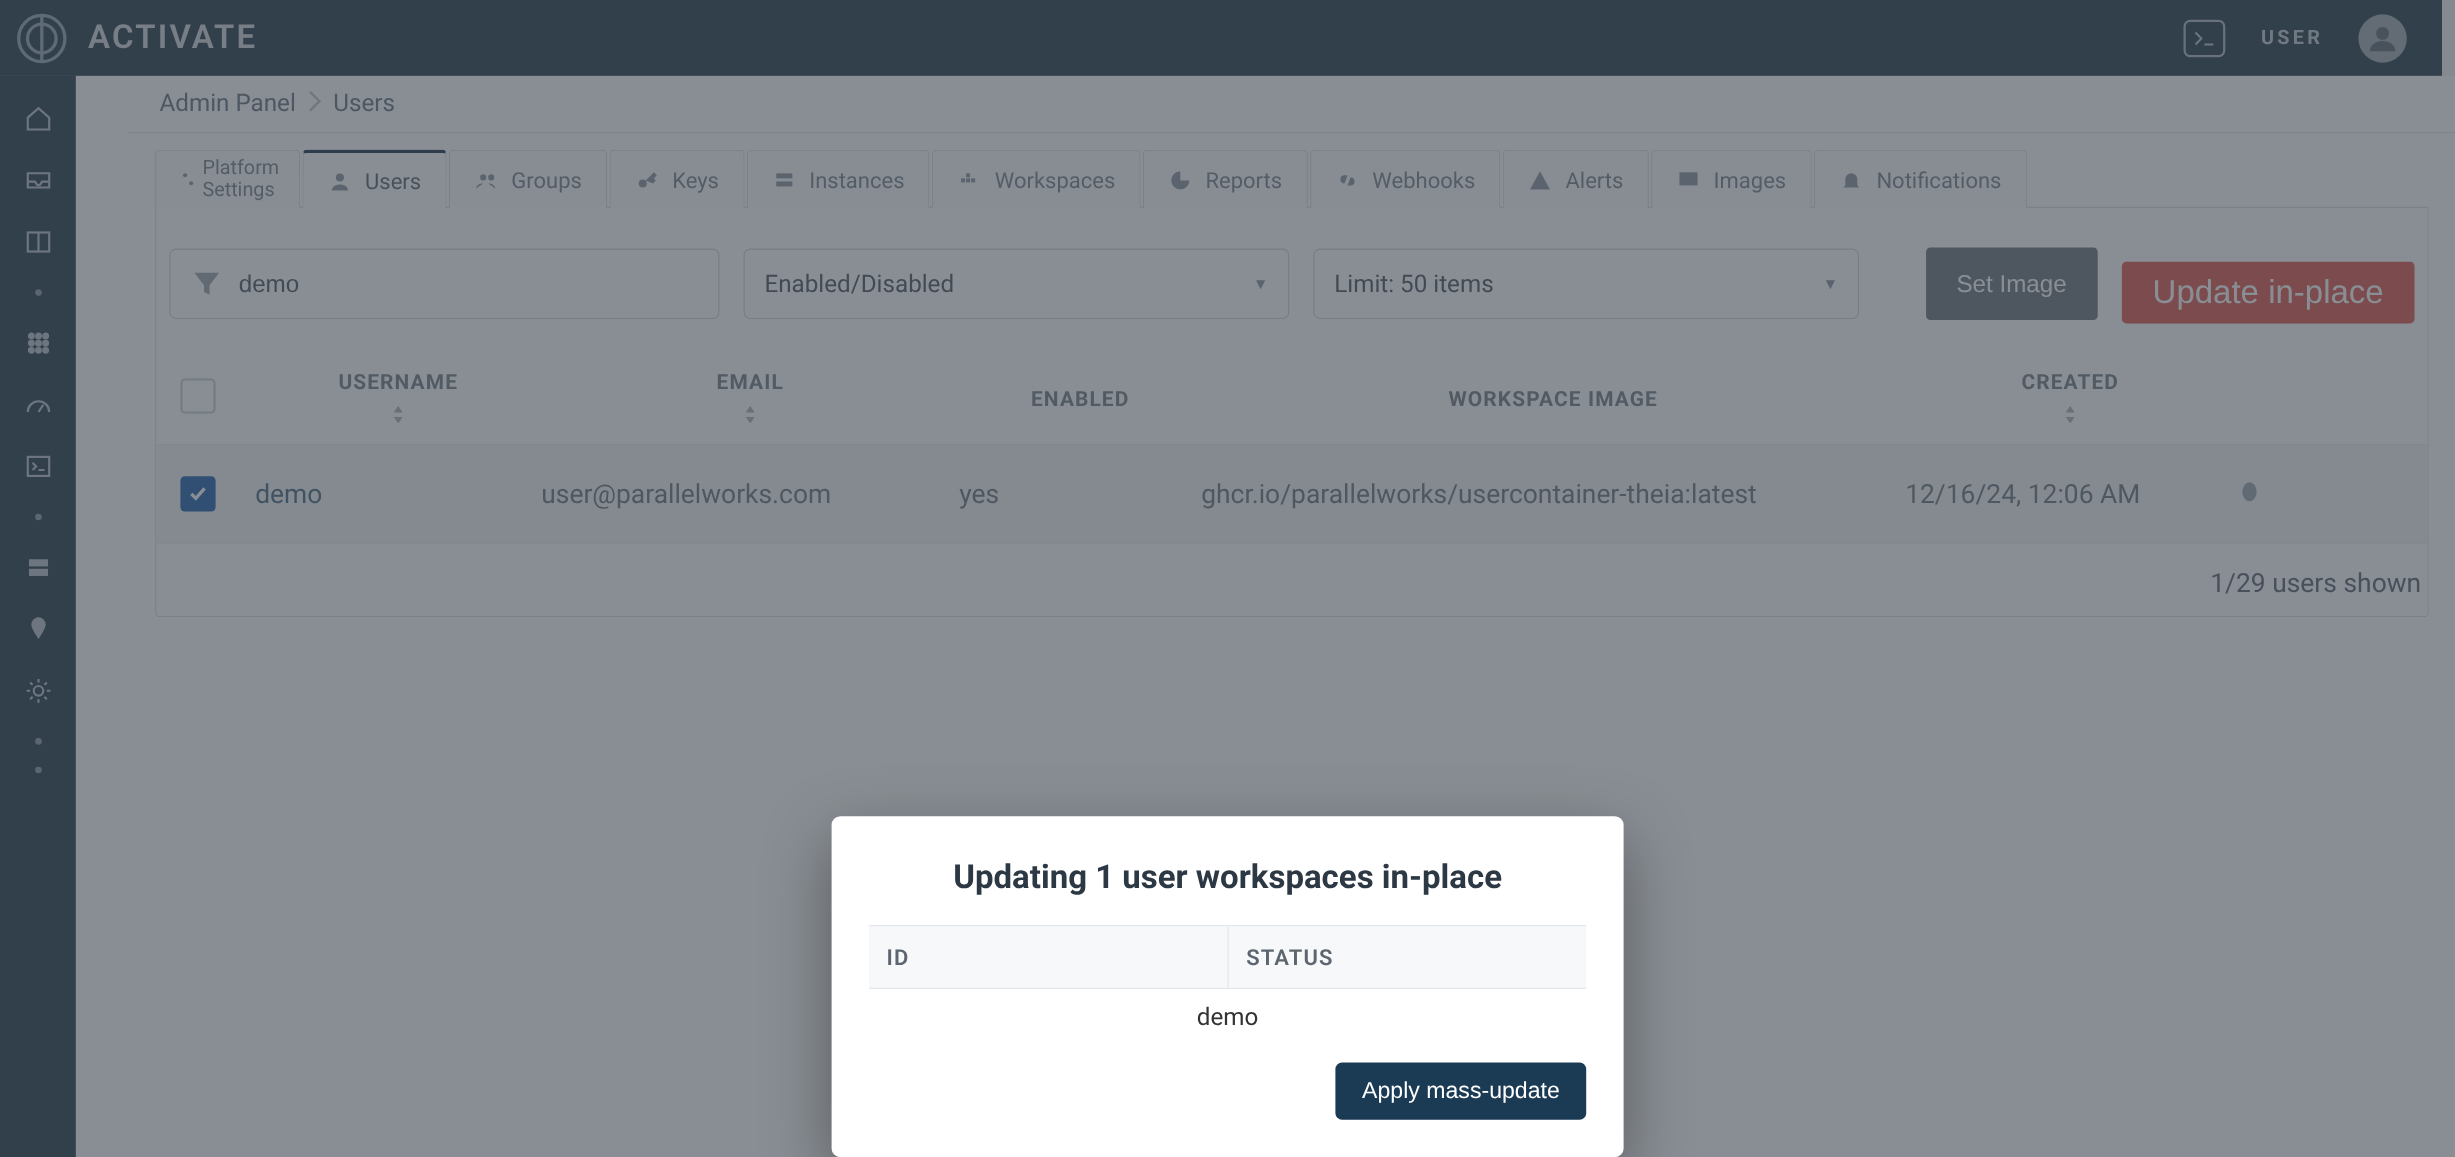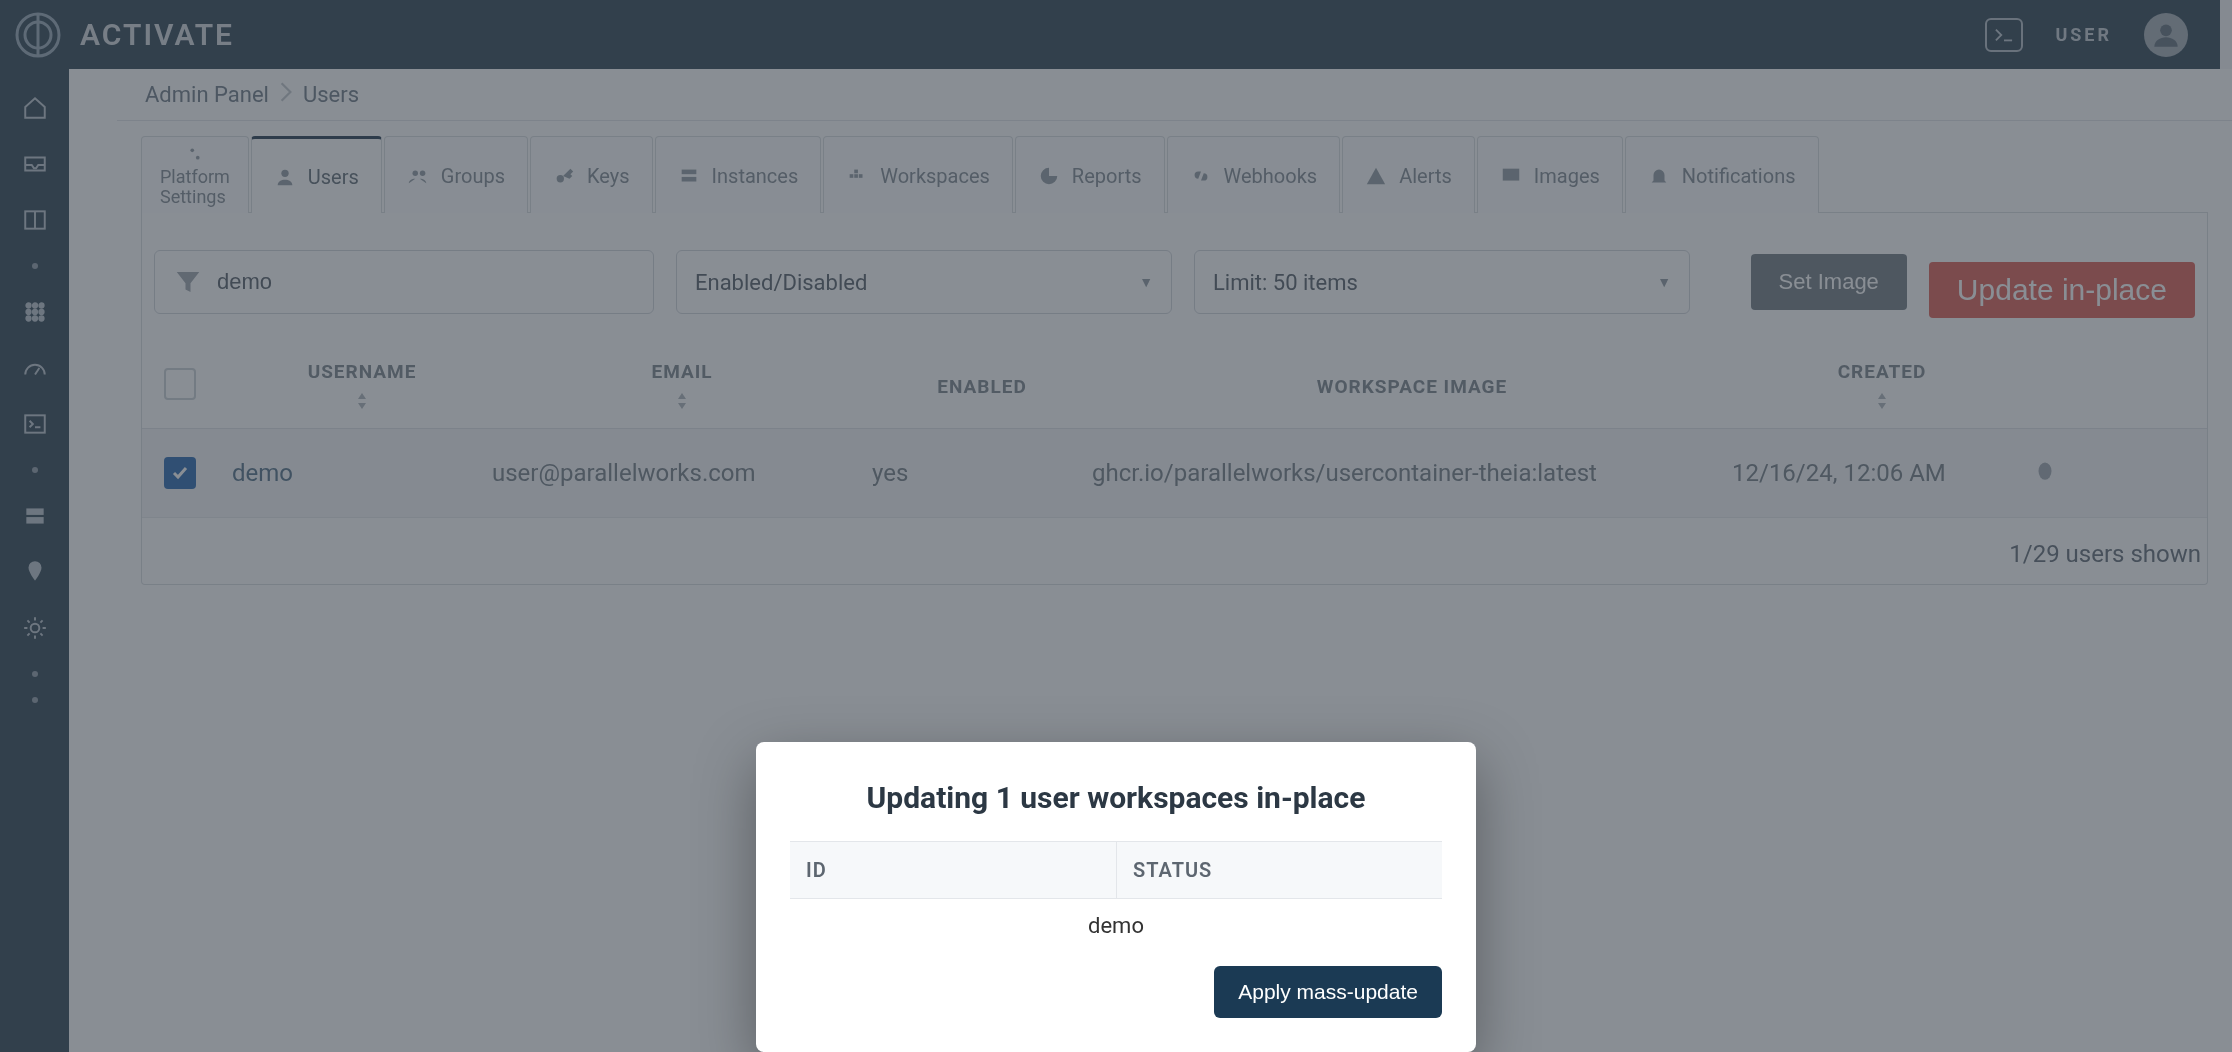--- a/index.html
+++ b/index.html
@@ -52,21 +52,21 @@
   .content { padding: 14px 24px 30px 24px; }
 
   
   .tabs { display:flex; gap:2px; border-bottom:1px solid #dcdfe3; }
   .tab {
     padding: 12px 22px 10px 22px; display:flex; align-items:center; gap:12px;
     border:1px solid #dcdfe3; border-bottom:none; background:#fcfdfe;
     color:#8b939b; font-size:20px; border-radius:4px 4px 0 0;
     position:relative; top:1px;
   }
-  .tab.small { flex-direction:column; gap:2px; font-size:18px; padding:6px 18px; }
+  .tab.small { gap:2px; font-size:18px; padding:6px 18px; }
   .tab.active { background:#fff; border-top:3px solid #35495e; color:#6d7881; }
   .tab svg { width:22px; height:22px; fill:#9aa2aa; }
   .tab.small span:first-child { display:flex; gap:10px; align-items:center; }
 
   .panel {
     border:1px solid #dcdfe3; border-top:none;
     border-radius:0 0 4px 4px; padding: 34px 0 16px 0;
   }
 
   
@@ -76,21 +76,21 @@
     display:flex; align-items:center; padding:0 18px; gap:14px;
     background:#fff;
   }
   .fld.search { width:500px; }
   .fld.search input { border:none; outline:none; font-size:22px; flex:1; color:#636b74; background:transparent; }
   .fld.search svg { width:30px; height:30px; fill:#a6adb4; }
   .fld.select { width:496px; justify-content:space-between; font-size:22px; color:#636b74; }
   .fld.select .caret { color:#97a0a8; font-size:14px; }
 
   .btn-grey {
-    height:56px; padding:0 28px; background:#7c858d; color:#fff;
+    height:66px; padding:0 28px; background:#7c858d; color:#fff;
     border:none; border-radius:4px; font-size:22px;
   }
   .btn-red {
     height:56px; padding:0 28px; background:#df6a62; color:#fff;
     border:none; border-radius:4px; font-size:30px;margin-top:15px;
   }
 
   
   .tbl { margin-top:28px; }
   .thead, .trow {

